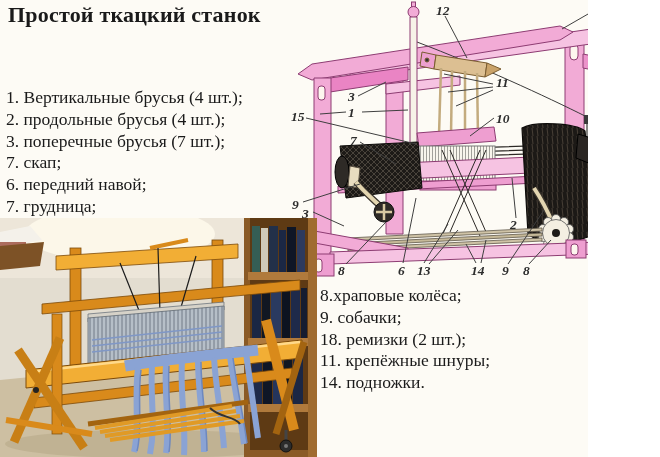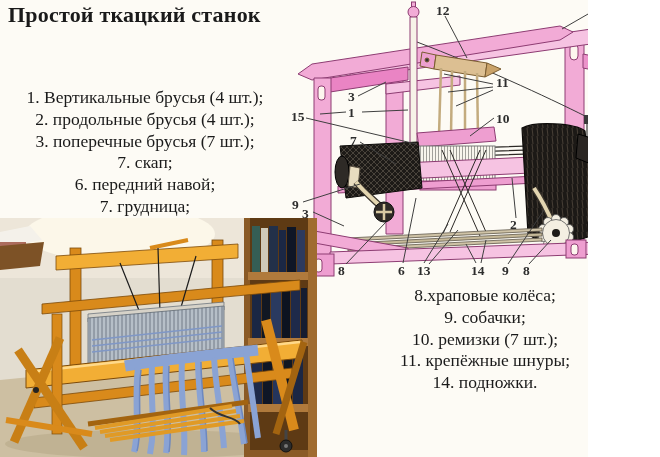--- a/index.html
+++ b/index.html
@@ -1,25 +1,25 @@
 <!DOCTYPE html>
 <html><head>
 <meta charset="utf-8">
 <style>
   html,body{margin:0;padding:0;}
   .page{position:relative;width:588px;height:457px;background:#fdfbf5;overflow:hidden;
-        font-family:"Liberation Serif", serif;color:#1a1a1a;text-align:center;}
+        font-family:"Liberation Serif", serif;color:#1a1a1a;}
   .title{position:absolute;left:8px;top:2px;font-size:22px;font-weight:bold;letter-spacing:.2px;}
   .list{position:absolute;font-size:17.5px;line-height:21.8px;}
   .list-left{left:6px;top:43px;width:278px;margin-top:44px;}
   .list-right{left:320px;top:285px;width:330px;}
   .list div{white-space:normal;}
   .diagram{position:absolute;left:290px;top:0;width:370px;height:287px;}
   .diagram svg{position:absolute;left:0;top:0;}
-  .co{position:absolute;font-weight:bold;font-size:13.5px;color:#2d2d2d;
+  .co{position:absolute;font-style:italic;font-weight:bold;font-size:13.5px;color:#2d2d2d;
       font-family:"Liberation Serif", serif;line-height:13px;}
   .photo{position:absolute;left:0px;top:218px;width:317px;height:239px;}
 </style>
 </head>
 <body>
 
 <div class="page">
 
   <div class="title">Простой ткацкий станок</div>
 
@@ -28,21 +28,21 @@
     <div>2. продольные брусья (4 шт.);</div>
     <div>3. поперечные брусья (7 шт.);</div>
     <div>7. скап;</div>
     <div>6. передний навой;</div>
     <div>7. грудница;</div>
   </div>
 
   <div class="list list-right">
     <div>8.храповые колёса;</div>
     <div>9. собачки;</div>
-    <div>10. ремизки (7 шт.);</div>
+    <div>18. ремизки (2 шт.);</div>
     <div>11. крепёжные шнуры;</div>
     <div>14. подножки.</div>
   </div>
 
   <div class="diagram">
     <svg width="370" height="287" viewBox="0 0 370 287">
       <defs>
         <pattern id="comb" width="3" height="6" patternUnits="userSpaceOnUse">
           <rect width="3" height="6" fill="#f8f5ec"></rect>
           <line x1="1.5" y1="0" x2="1.5" y2="6" stroke="#8a8a85" stroke-width="0.8"></line>

